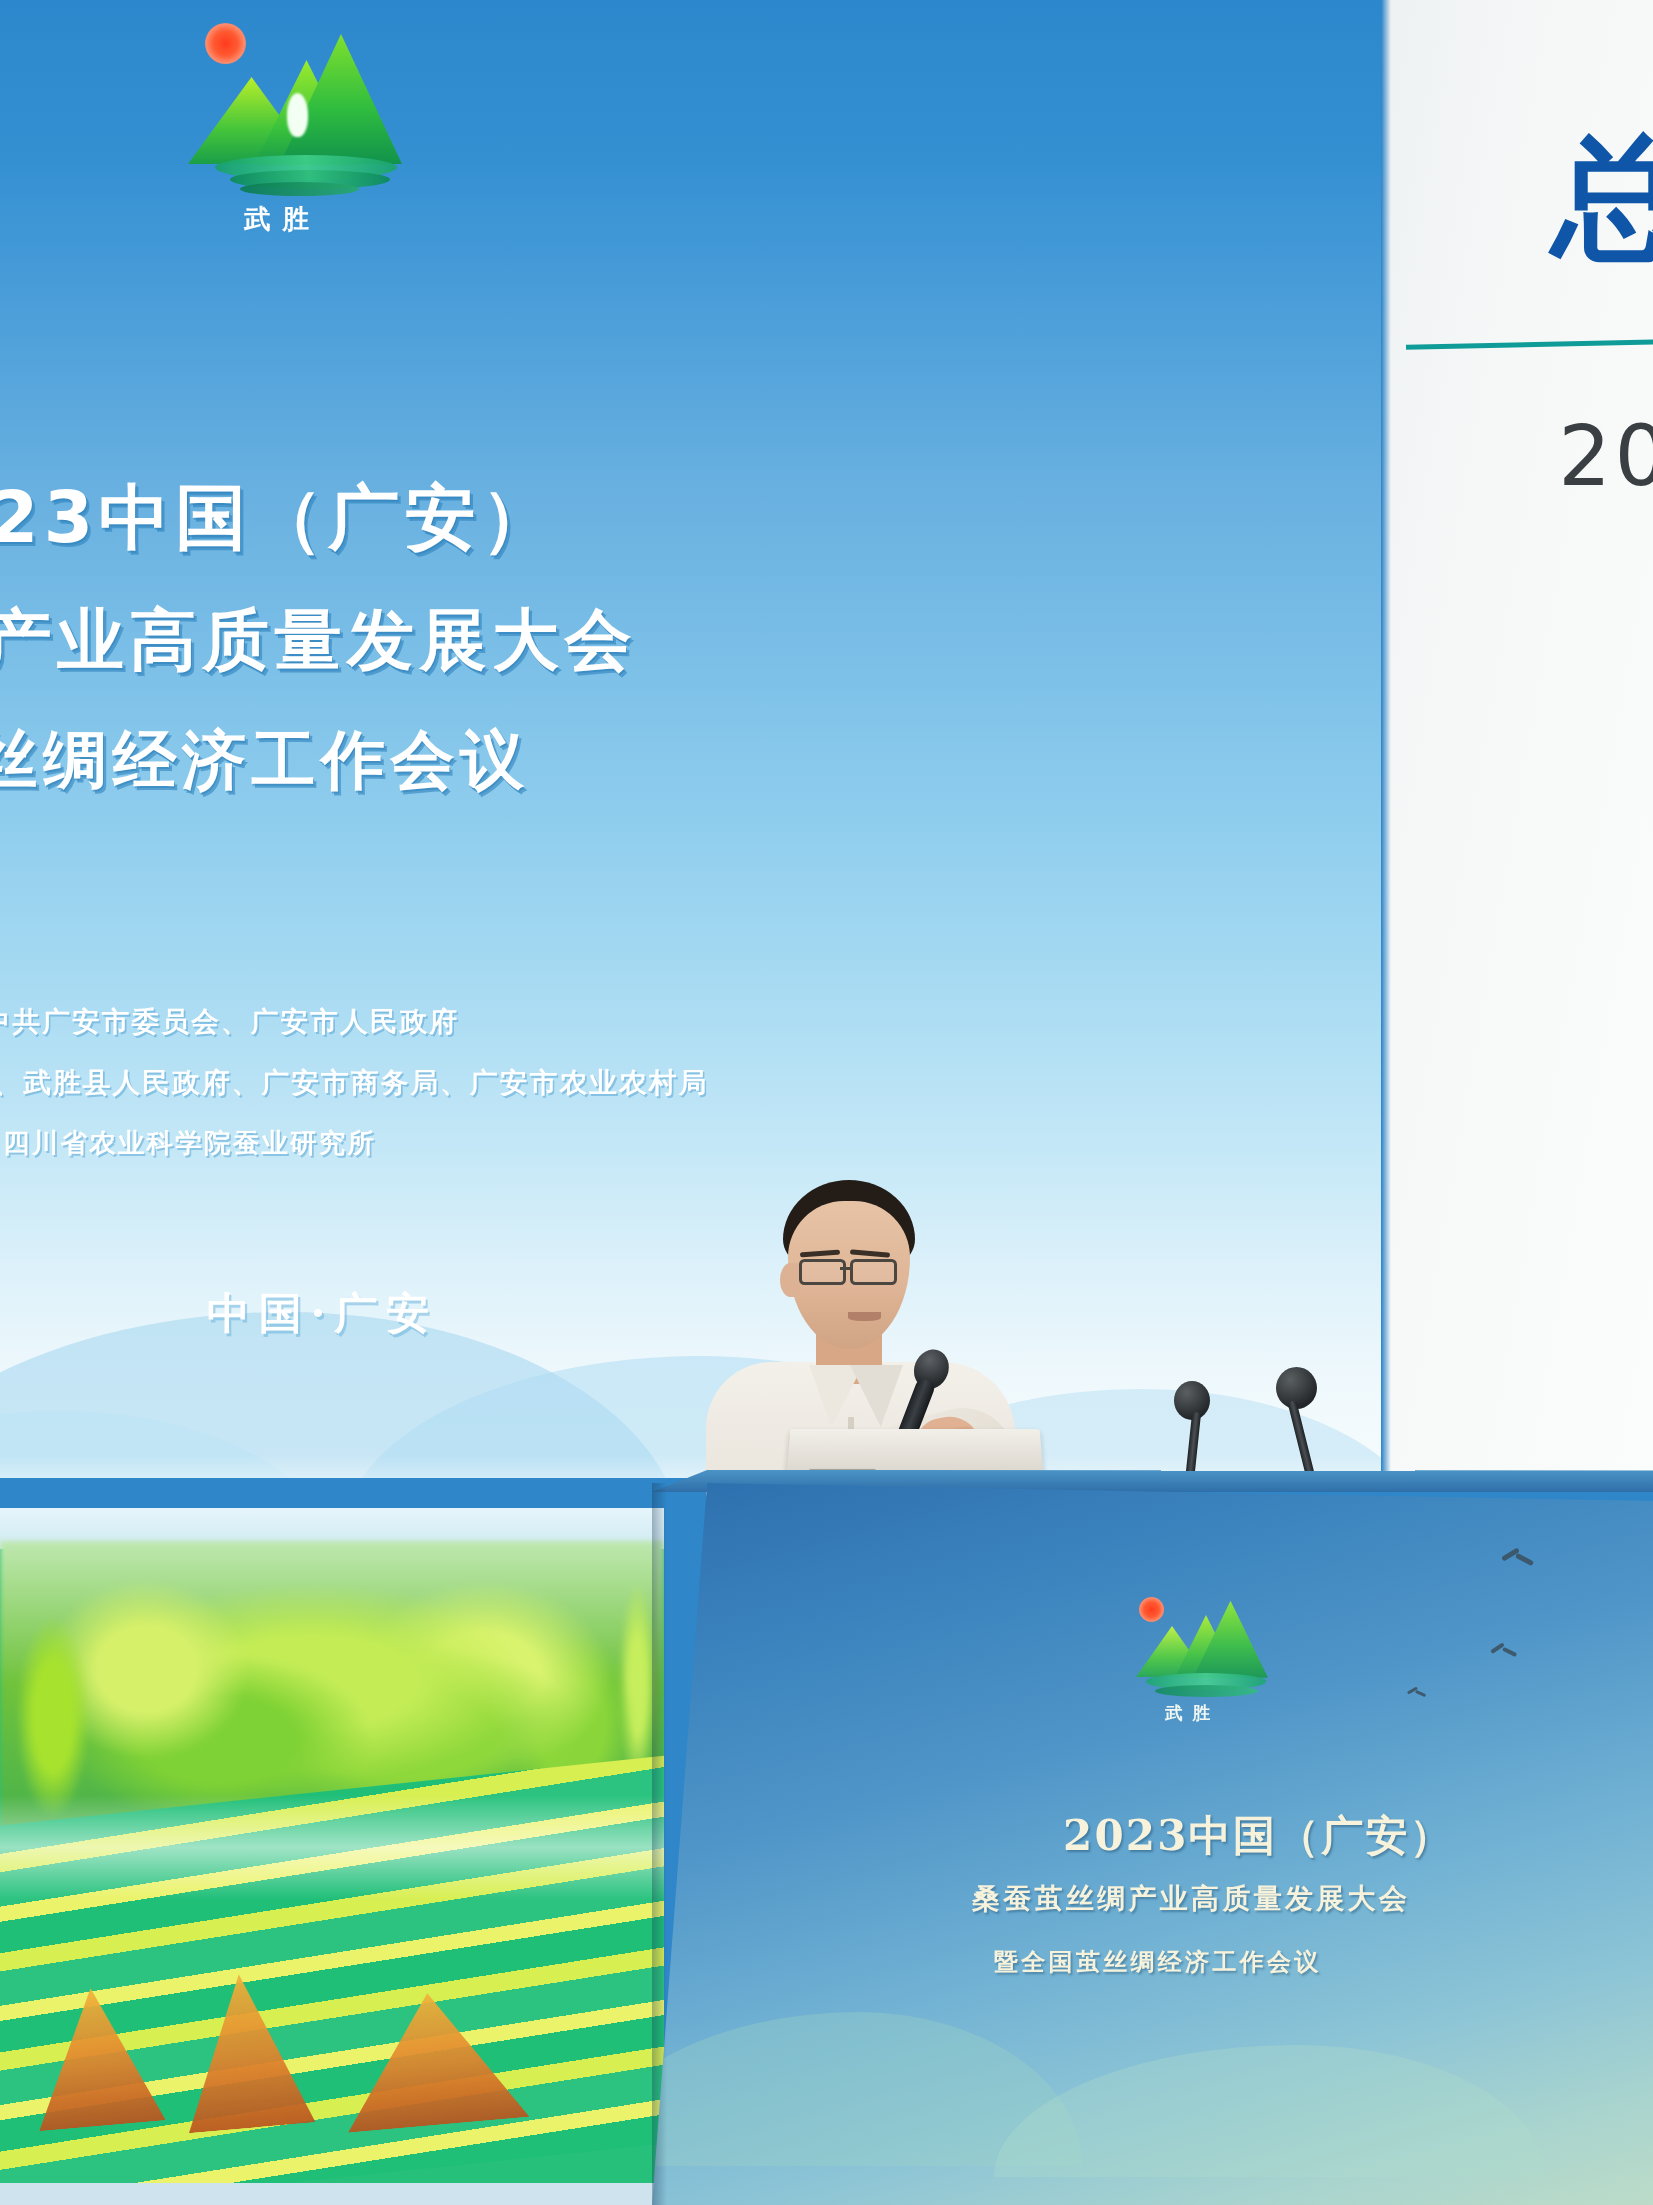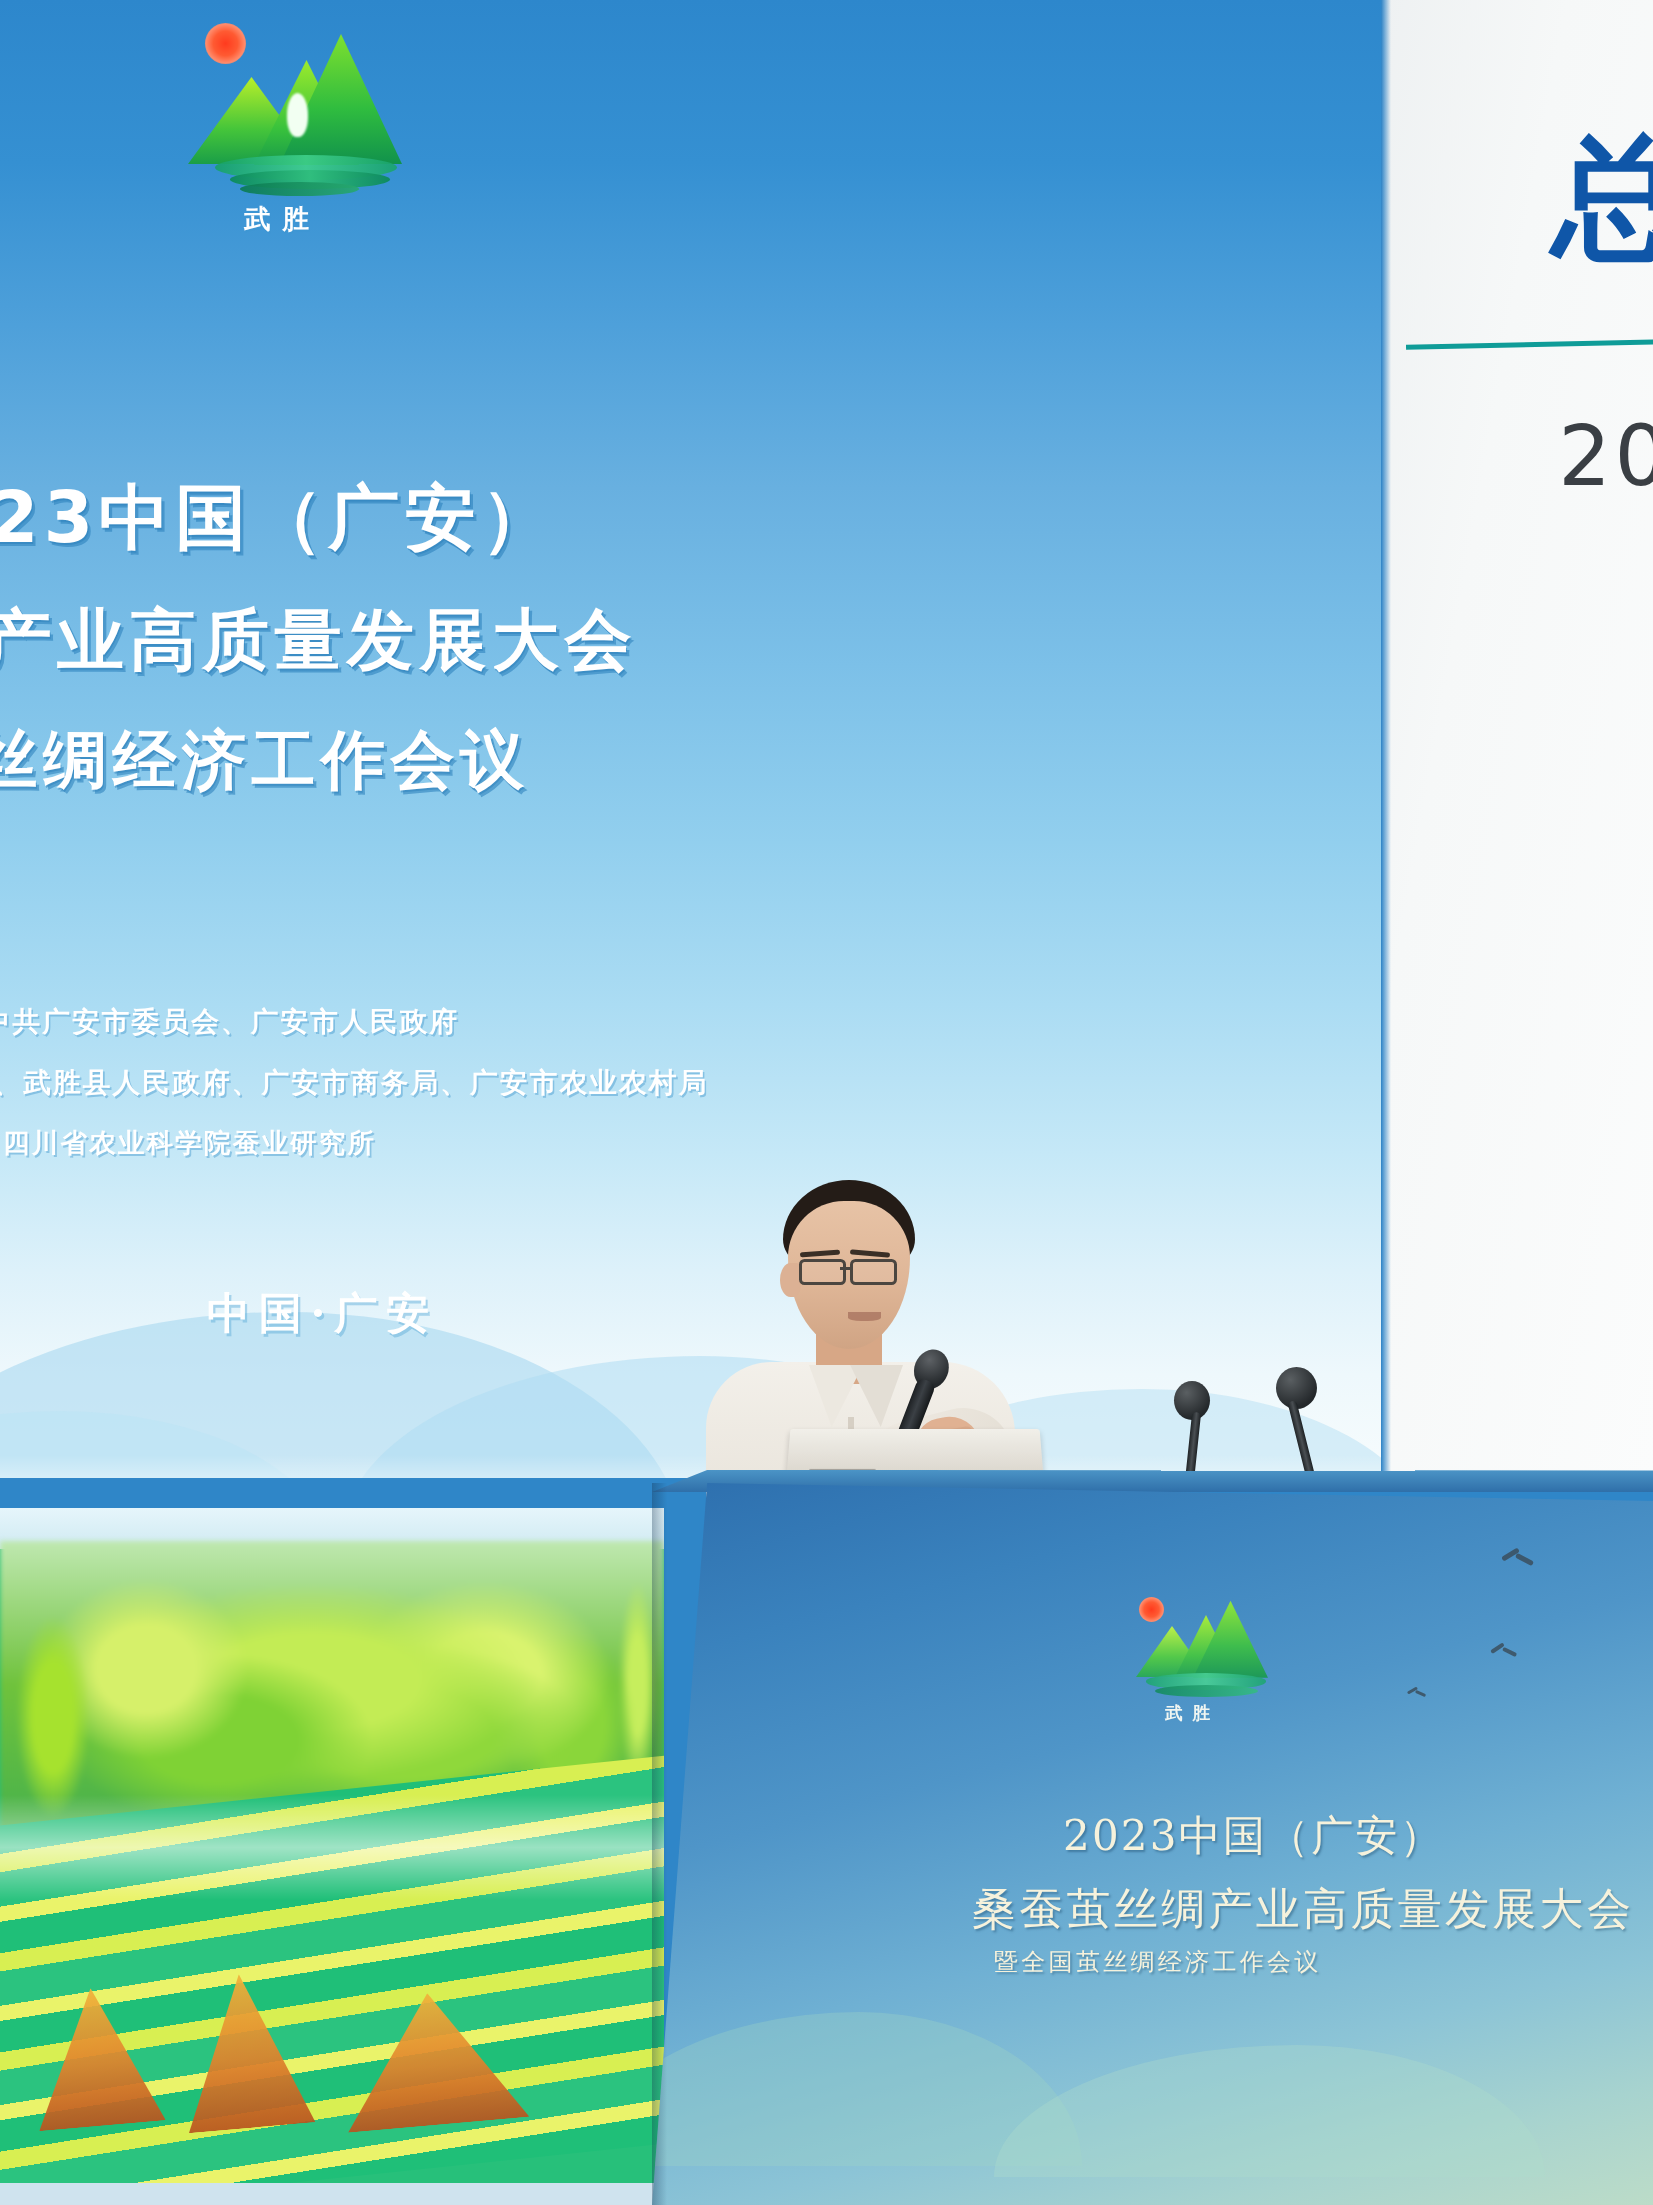--- a/index.html
+++ b/index.html
@@ -192,25 +192,25 @@
   }
   #podium-top{
     position:absolute;left:652px;top:1470px;width:1002px;height:22px;
     background:linear-gradient(180deg,#4b94c6,#2f6fa9);
     clip-path:polygon(5.5% 0, 100% 2%, 100% 100%, 0 100%);
   }
   #podium-edge{position:absolute;left:652px;top:1483px;width:15.4px;height:722px;
     background:linear-gradient(90deg,rgba(20,50,80,.35),rgba(20,50,80,0));}
   .p-mtn{position:absolute;border-radius:55% 45% 0 0/100% 100% 0 0;opacity:.35;}
   #pod-logo{position:absolute;left:474px;top:110px;}
-  .ptxt{position:absolute;color:#f6f2dc;white-space:nowrap;font-weight:normal;
+  .ptxt{position:absolute;color:#f6f2dc;white-space:nowrap;font-weight:bold;
     text-shadow:1.7px 2.2px 2.2px rgba(10,50,80,.35);
     font-family:"DejaVu Serif","Liberation Serif",serif;}
   #p1{left:411px;top:325px;font-size:42px;letter-spacing:2.2px;}
-  #p2{left:320px;top:397px;font-size:44px;letter-spacing:3.3px;}
+  #p2{left:320px;top:397px;font-size:28px;letter-spacing:3.3px;}
   #p3{left:342px;top:463px;font-size:24px;letter-spacing:3.3px;}
   .bird{position:absolute;}
   .bird i,.bird u{display:block;position:absolute;background:#3b4f5e;opacity:.85;}
 
   
   #floor{position:absolute;left:0;top:2183px;width:667px;height:22px;background:#cfe3ee;}
 </style>
 </head>
 <body>
 

